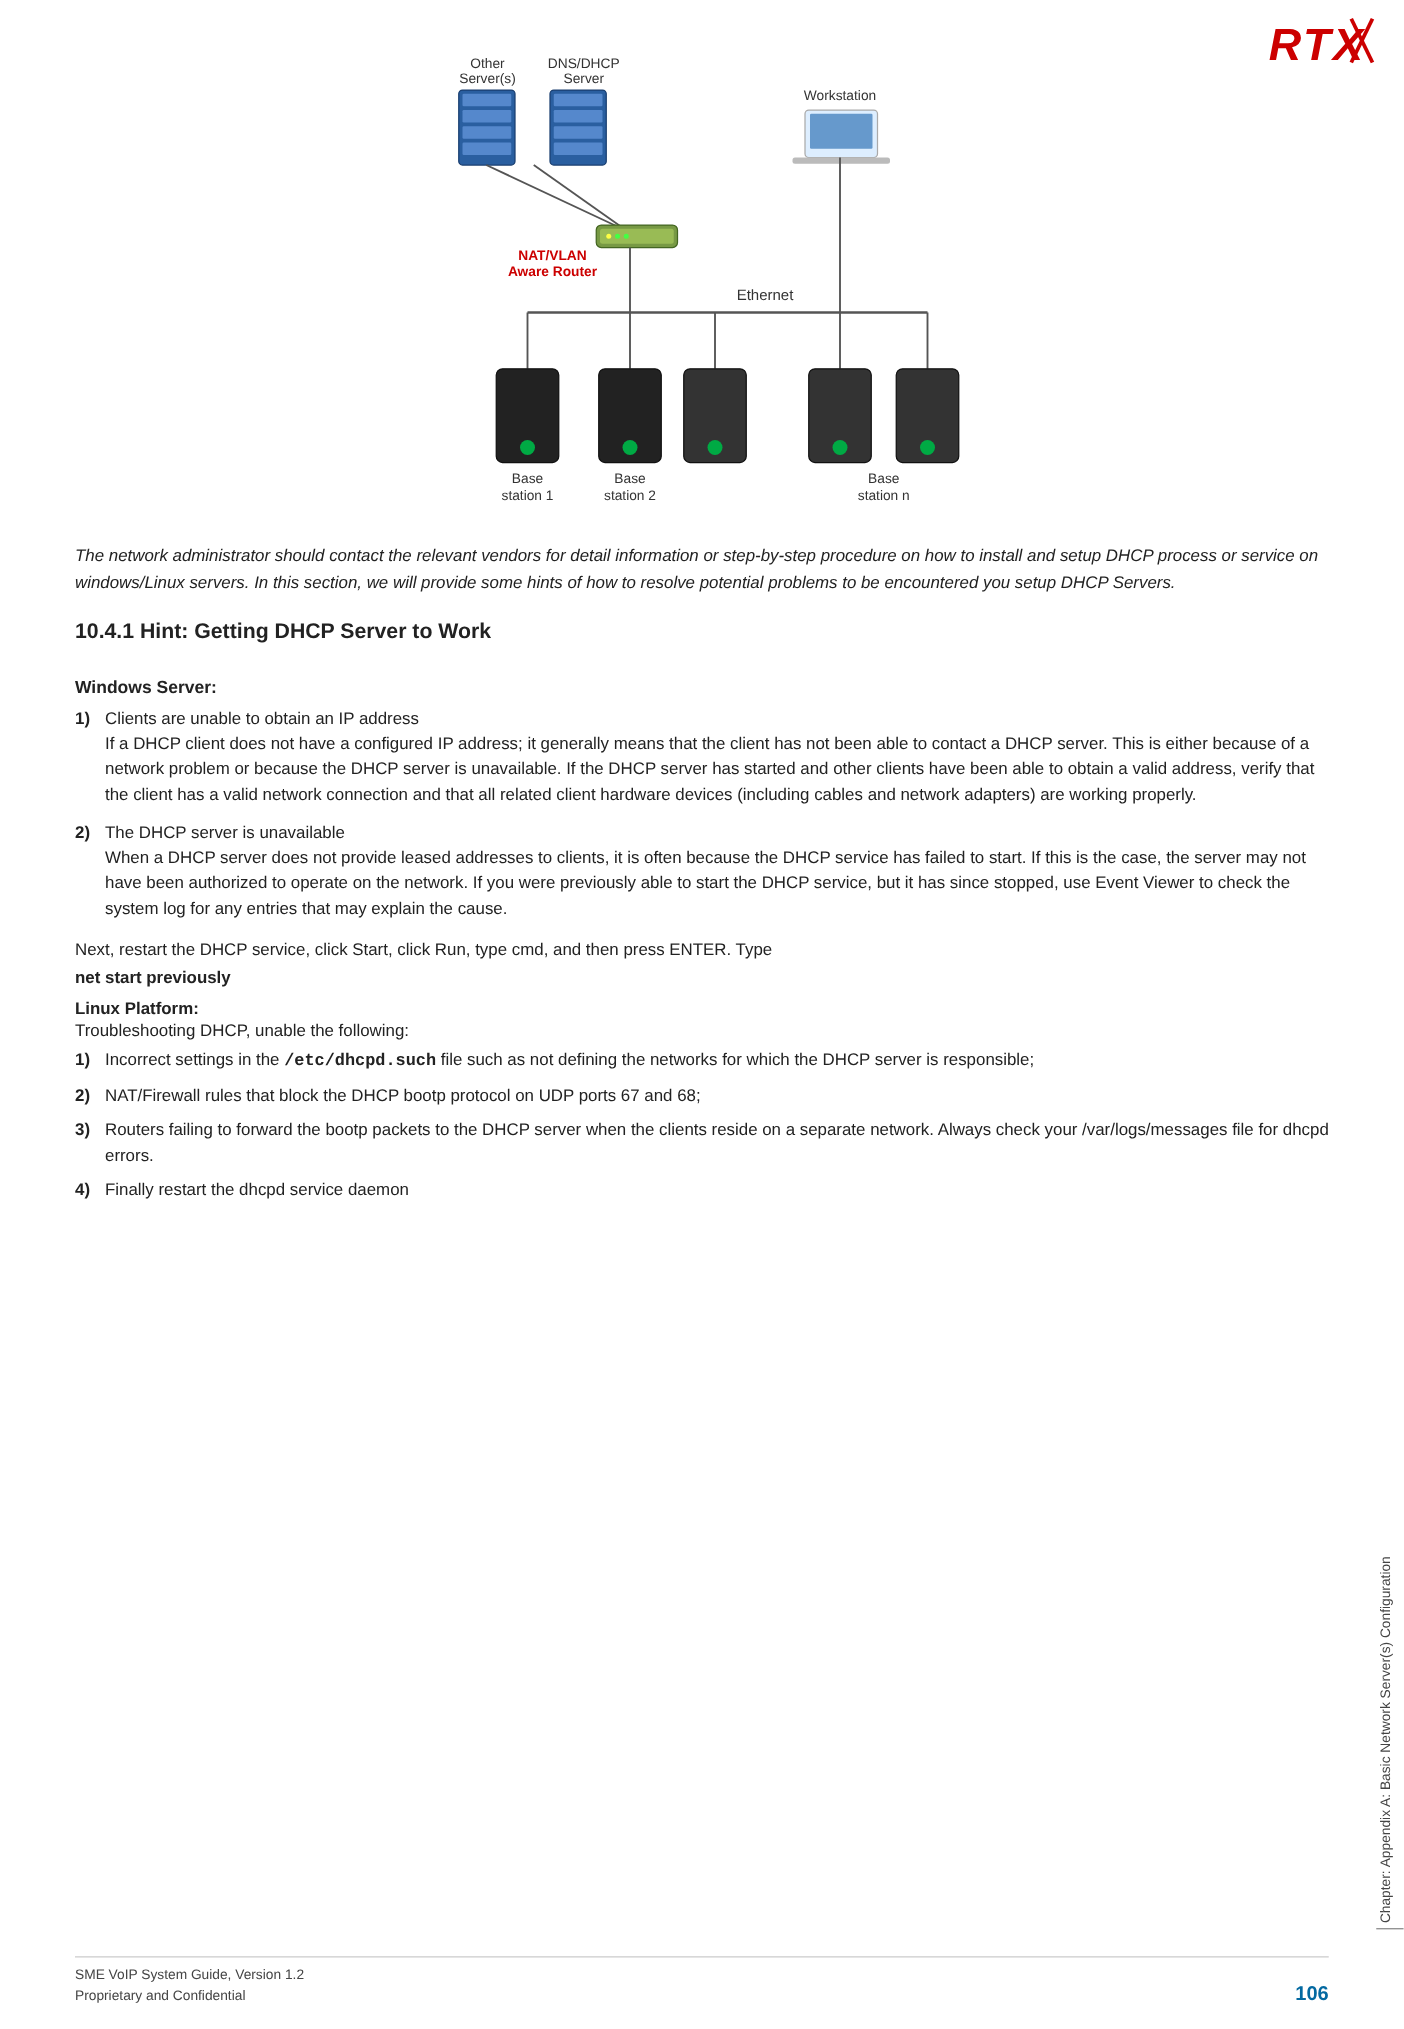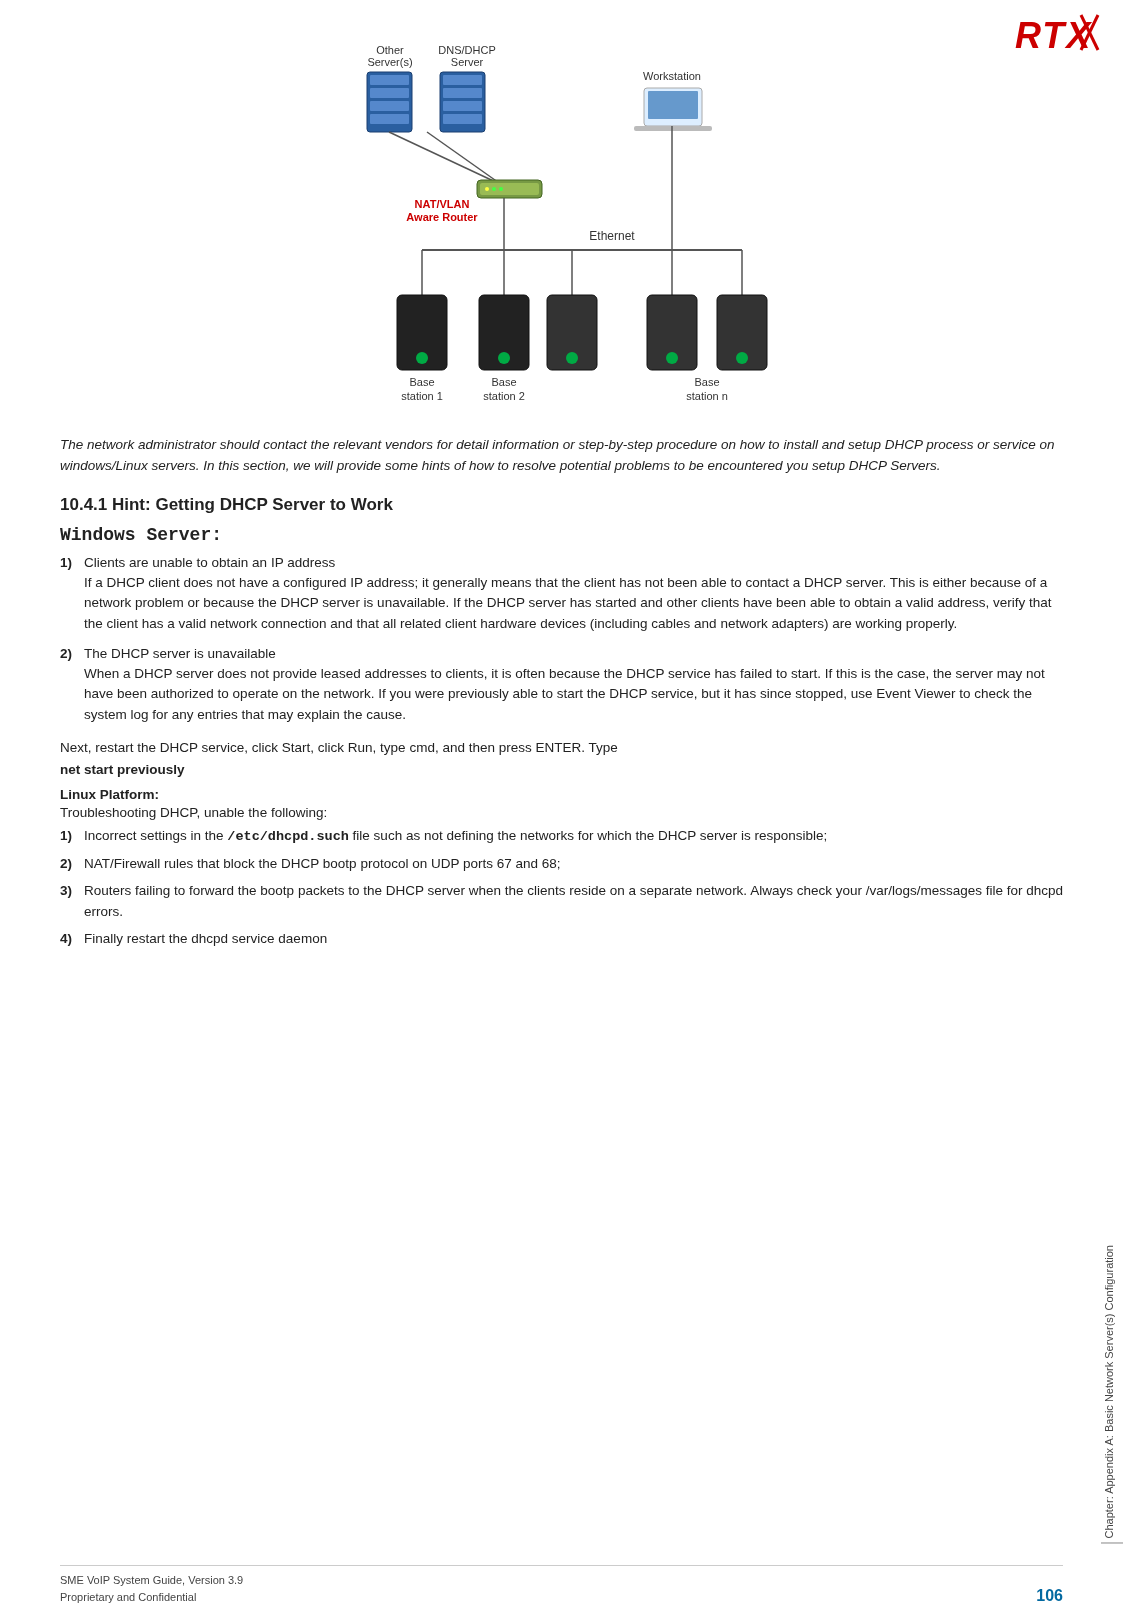--- a/index.html
+++ b/index.html
@@ -36,29 +36,28 @@
     .intro-text {
       font-size: 13.5px;
       line-height: 1.55;
       margin-bottom: 18px;
       font-style: italic;
     }
 
     .section-title {
       font-size: 17px;
       font-weight: bold;
-      margin-bottom: 10px;
+      margin-bottom: 26px;
       margin-top: 6px;
     }
 
     .subsection-title {
-      font-size: 18px;
+      font-size: 14px;
       font-weight: bold;
       margin-bottom: 8px;
-      font-family: Liberation Mono, monospace;
     }
 
     .numbered-list {
       list-style: none;
       margin: 0;
       padding: 0;
     }
 
     .numbered-list > li {
       margin-bottom: 10px;
@@ -333,17 +332,17 @@
       <span>Finally restart the <span class="bold-inline">dhcpd</span> service daemon</span>
     </li>
   </ul>
 
 </div>
 
 <div class="chapter-label">Chapter: Appendix A: Basic Network Server(s) Configuration</div>
 
 <div class="footer">
   <div class="footer-left">
-    <div>SME VoIP System Guide, Version 3.9</div>
+    <div>SME VoIP System Guide, Version 1.2</div>
     <div>Proprietary and Confidential</div>
   </div>
   <div class="footer-right">106</div>
 </div>
 
 </body></html>

